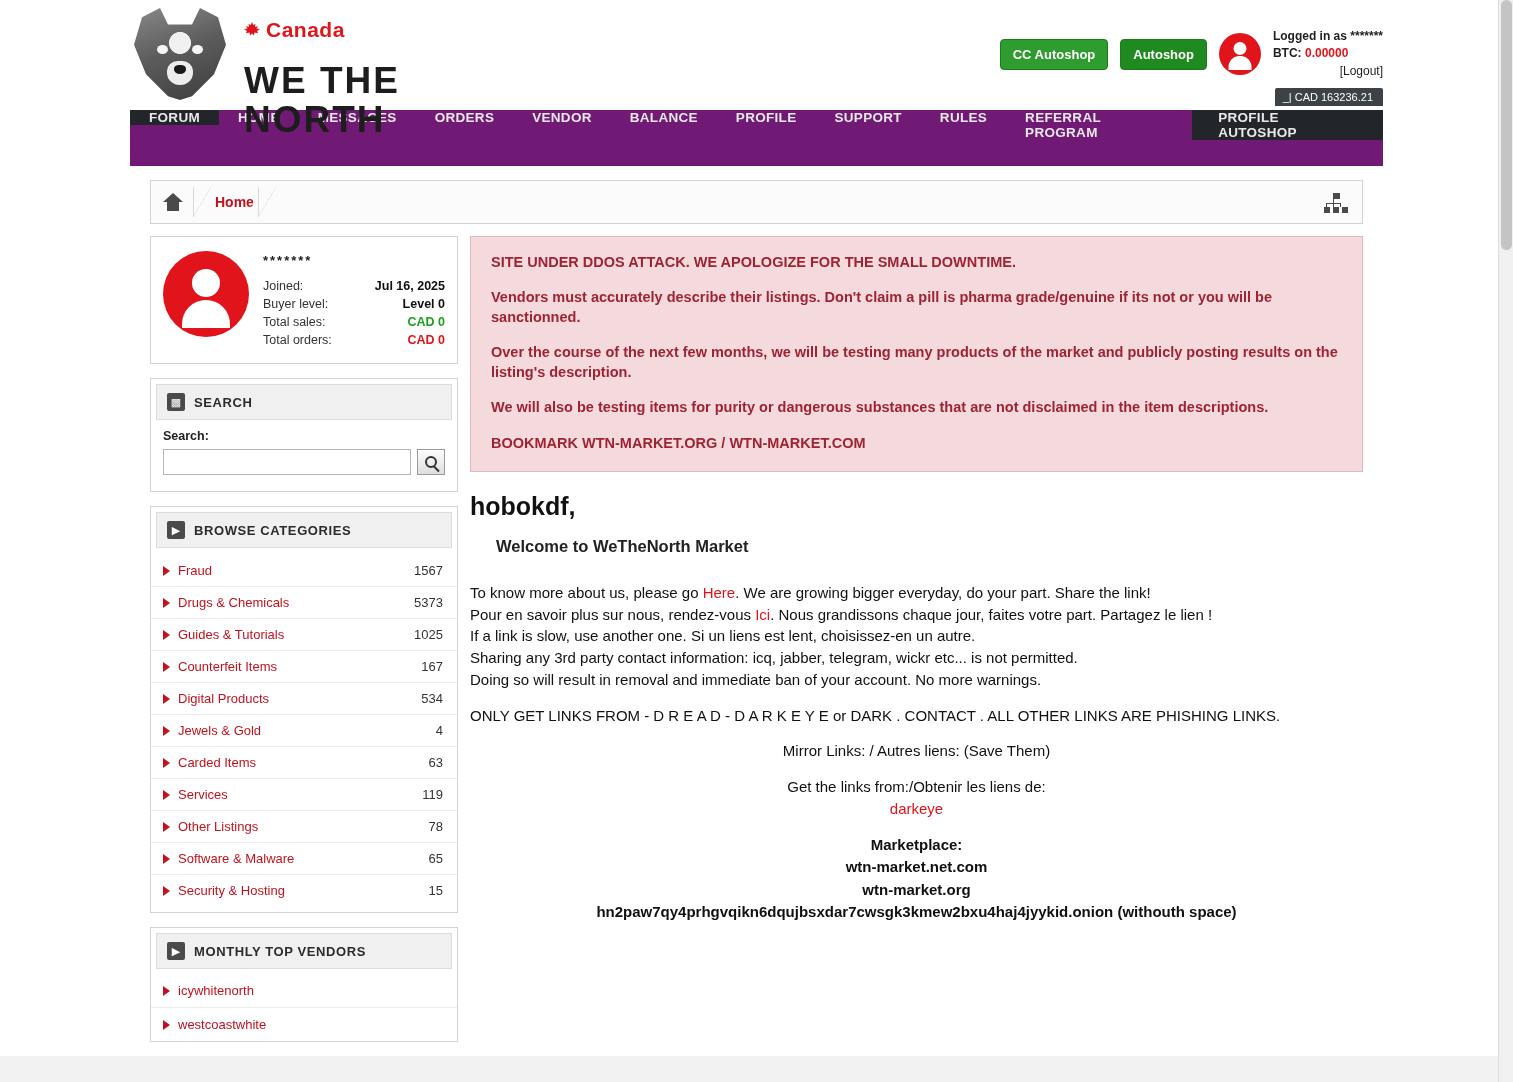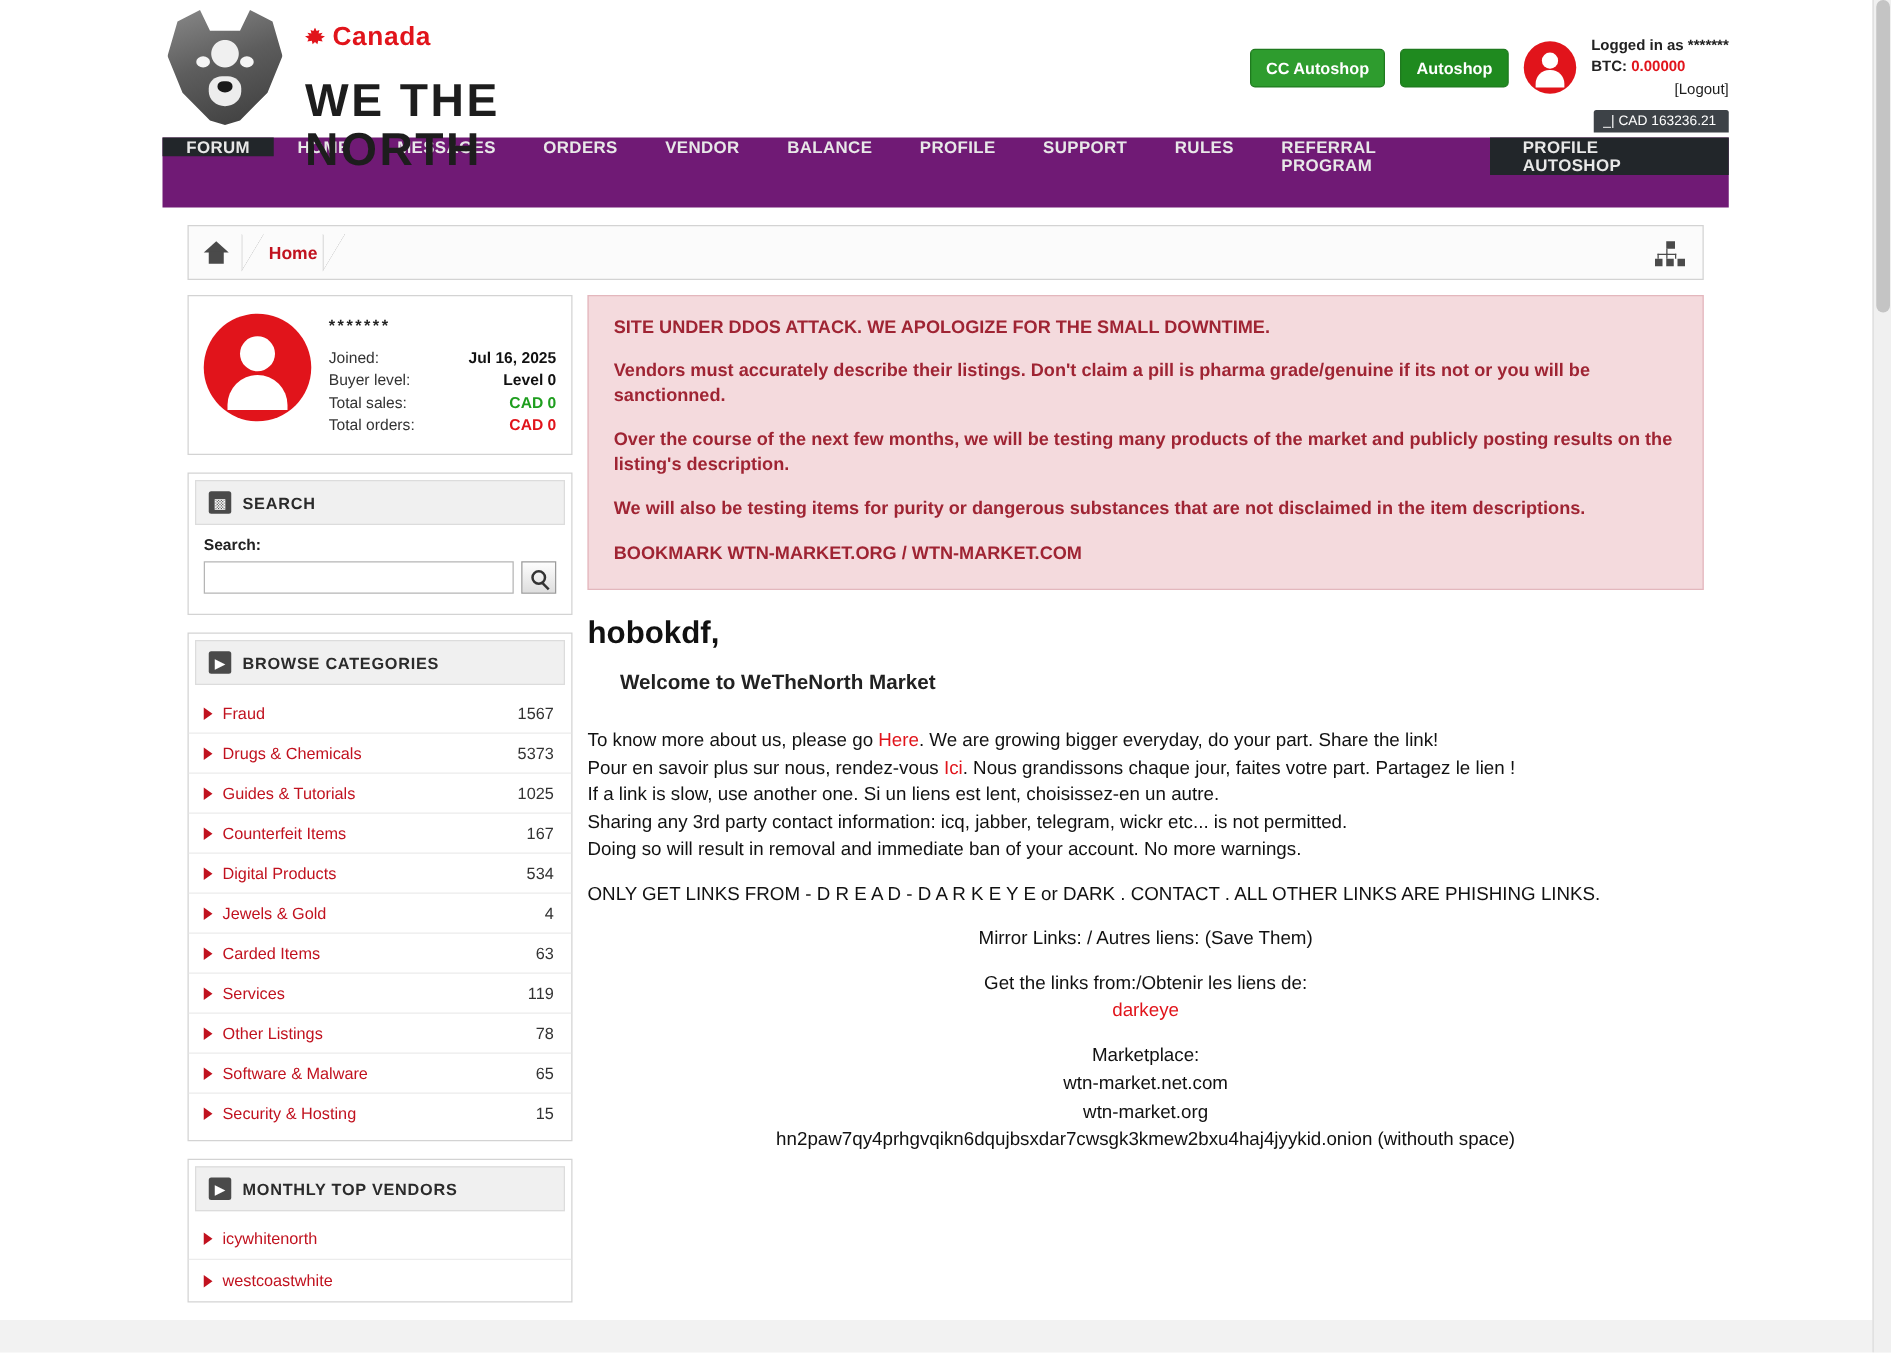--- a/index.html
+++ b/index.html
@@ -202,21 +202,21 @@
   .alert p:last-child { margin-bottom:0; }
 
   .greeting { font-size:25px; font-weight:bold; margin:20px 0 16px 0; color:#111; }
   .welcome { font-size:16.5px; font-weight:bold; margin:0 0 26px 26px; }
   .body-text { font-size:15px; line-height:1.45; color:#111; }
   .body-text a { color:#e1141b; text-decoration:none; }
   .body-text .b { font-weight:normal; }
   .spacer-8 { height:14px; }
   .center { text-align:center; }
   .red { color:#e1141b; }
-  .mono-block { font-weight:normal; font-size:15px; line-height:1.5; }
+  .mono-block { font-weight:bold; font-size:15px; line-height:1.5; }
 
   .scrollbar {
     position:absolute; right:0; top:0; width:15px; height:1082px; background:#f0f0f0;
     border-left:1px solid #dcdcdc;
   }
   .scrollbar .thumb { position:absolute; top:0; left:2px; width:11px; height:250px; background:#c4c4c4; border-radius:6px; }
 </style>
 </head>
 <body>
 

